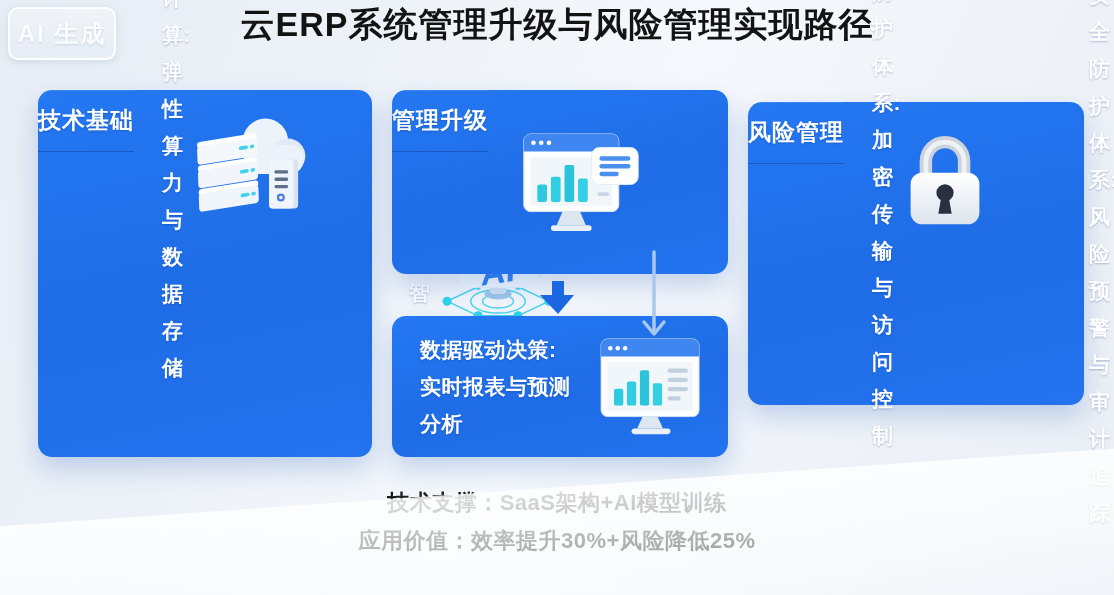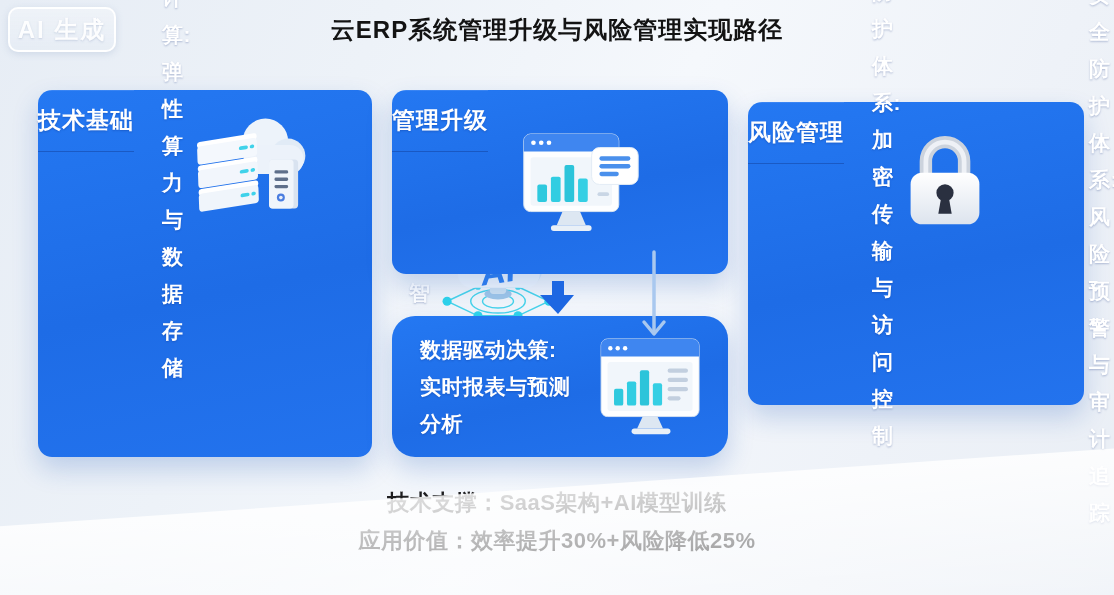--- a/index.html
+++ b/index.html
@@ -8,32 +8,32 @@
   .stage {
     position:relative; width:1114px; height:595px; overflow:hidden;
     background:linear-gradient(115deg,#e7edf5 0%,#edf2f8 28%,#f5f8fc 52%,#eef2f8 78%,#e9eef5 100%);
   }
   .stage::after{
     content:""; position:absolute; left:-80px; bottom:-150px; width:1350px; height:260px;
     background:linear-gradient(180deg,rgba(255,255,255,.85),rgba(255,255,255,0));
     transform:rotate(-4deg); pointer-events:none;
   }
   .ai-badge{
-    position:absolute; left:8px; top:7px; width:108px; height:45px;
+    position:absolute; left:8px; top:7px; width:108px; height:53px;
     border:2px solid rgba(255,255,255,.95); border-radius:10px;
     display:flex; align-items:center; justify-content:center;
     font-size:24px; font-weight:600; color:rgba(255,255,255,.94);
     background:linear-gradient(180deg,rgba(255,255,255,.30),rgba(226,234,244,.18));
     box-shadow:0 2px 7px rgba(175,190,212,.45);
     text-shadow:0 1px 2px rgba(165,180,205,.5);
     letter-spacing:2px; z-index:5;
   }
   .title{
-    position:absolute; left:0; right:0; top:14px; text-align:center;
-    font-size:24px; font-weight:800; color:#131313; letter-spacing:1px;
+    position:absolute; left:0; right:0; top:2px; text-align:center;
+    font-size:34px; font-weight:800; color:#131313; letter-spacing:1px;
   }
   .card{
     position:absolute; border-radius:14px; color:#fff;
     background:linear-gradient(168deg,#2478f2 0%,#1e6ce6 55%,#2373ee 100%);
     box-shadow:0 12px 26px rgba(25,80,180,.22);
     display:flex; overflow:visible;
   }
   .card-header{
     height:62px; flex:none; display:flex; align-items:center; justify-content:center;
     font-size:23px; font-weight:700; letter-spacing:1px;
@@ -42,21 +42,21 @@
     text-shadow:0 1px 2px rgba(10,40,120,.3);
   }
   .item{ display:flex; align-items:center; padding:0 16px 0 28px; }
   .item-text{ flex:1; font-size:21px; font-weight:700; line-height:37px;
     text-shadow:0 1px 2px rgba(10,40,120,.28); letter-spacing:.5px; }
   .item-icon{ flex:none; }
   .dash-divider{ flex:none; margin:0 28px; border-top:2px dashed rgba(232,243,255,.62); height:0; }
   .item.h148{ height:148px; } .item.fill{ flex:1; }
   #card-col1{ left:38px; top:90px; width:334px; height:367px; }
   #card-col2a{ left:392px; top:90px; width:336px; height:184px; }
-  #card-col2b{ left:392px; top:316px; width:336px; height:141px;border-radius:23px; }
+  #card-col2b{ left:392px; top:316px; width:336px; height:141px; }
   #card-col3{ left:748px; top:102px; width:336px; height:303px; }
   .solid-arrow{ position:absolute; left:540px; top:281px; width:36px; height:33px; z-index:4; }
   .thin-arrow{ position:absolute; left:640px; top:250px; width:28px; height:94px; z-index:4; }
   .footer-line{ position:absolute; left:0; right:0; text-align:center;
     font-size:22px; font-weight:600; color:#1d1d1f; letter-spacing:.5px; }
   #footer-line1{ top:488px; }
   #footer-line2{ top:526px; }
 </style>
 </head>
 <body>

